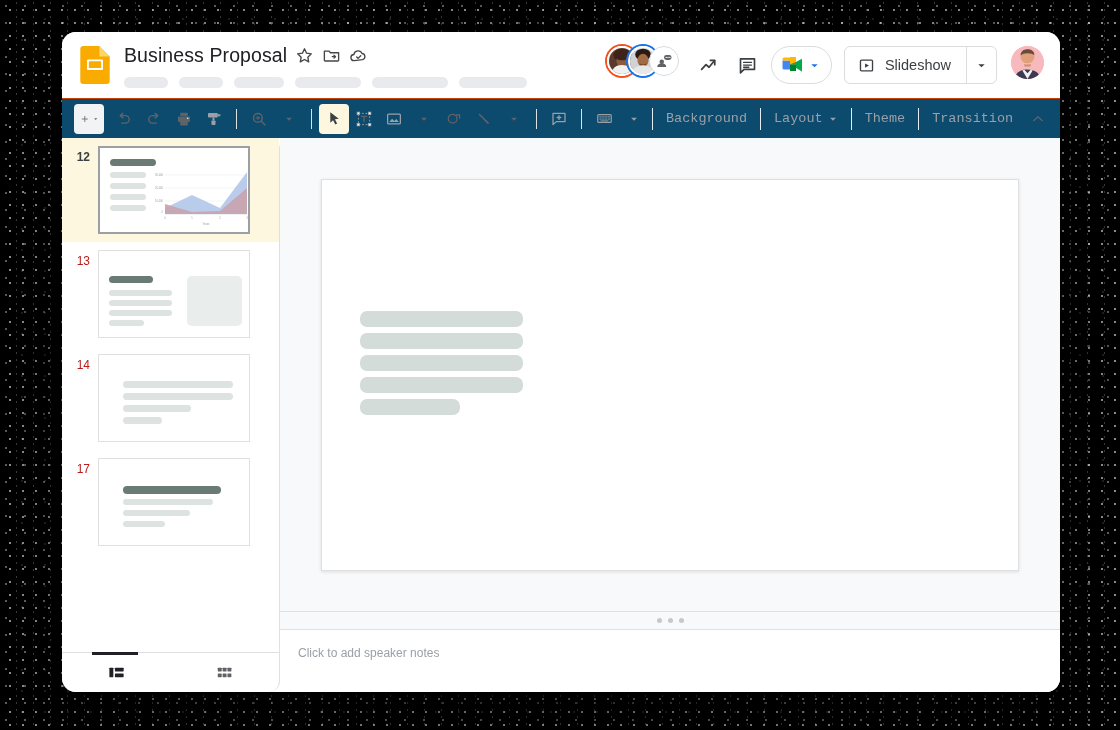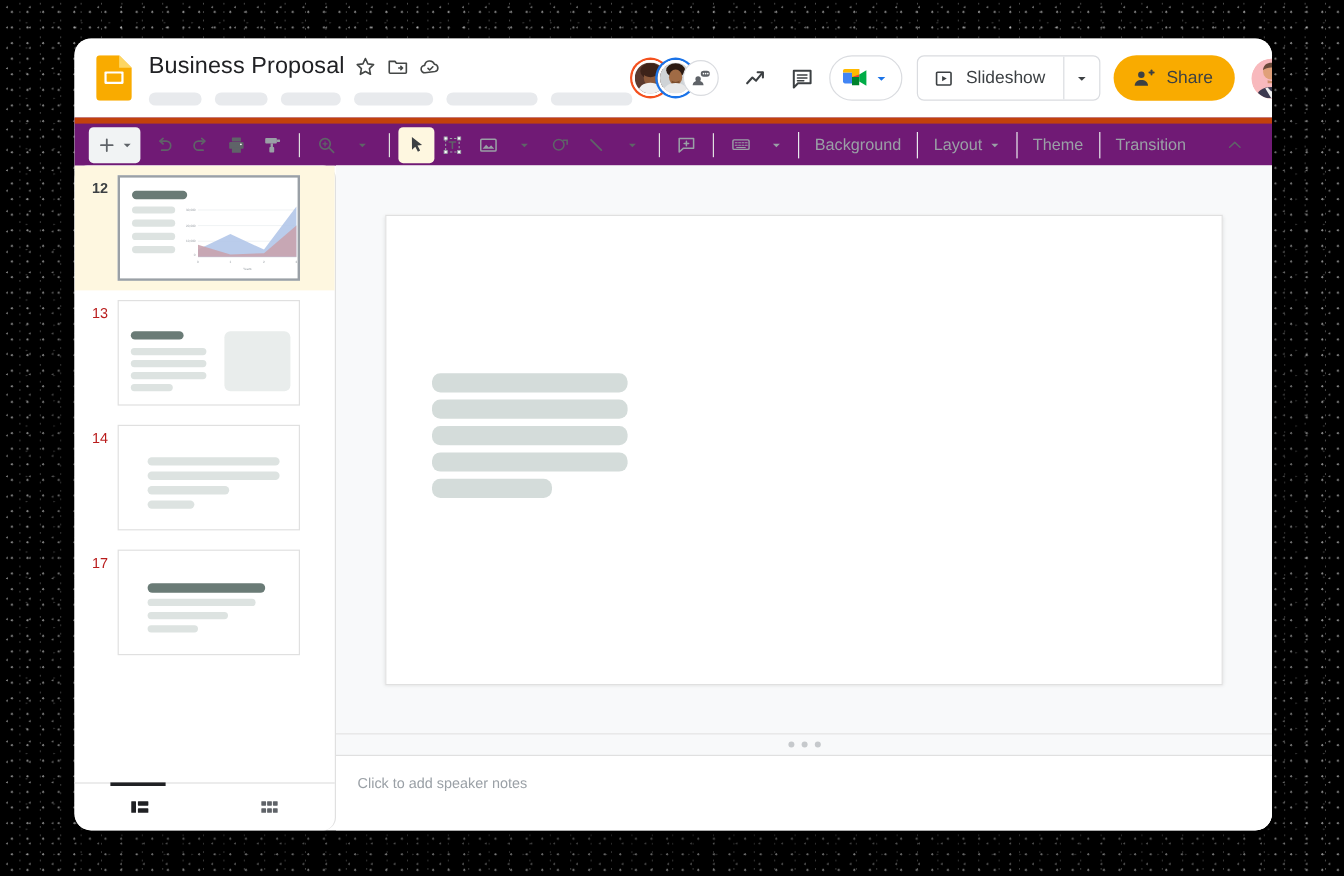--- a/index.html
+++ b/index.html
@@ -59,21 +59,21 @@
   .title-row { display: flex; align-items: center; gap: 8px; height: 26px; }
   .doc-title {
     font-size: 19.5px; color: #202124; font-weight: 400;
     letter-spacing: .1px; white-space: nowrap;
   }
   .title-icon { width: 19px; height: 19px; color: #444746; flex: none; display:block; }
   .menu-row { display: flex; align-items: center; gap: 11px; margin-top: 9px; height: 11px; }
   .menu-ph { height: 11px; border-radius: 6px; background: #e8eaed; }
 
   .tb-spacer { flex: 1; }
-  .tb-right { display: flex; align-items: center; gap: 0px; }
+  .tb-right { display: flex; align-items: flex-start; gap: 0px; }
 
   .collab { display: flex; align-items: center; margin-right: 12px; }
   .collab .av {
     width: 30px; height: 30px; border-radius: 50%;
     border: 2px solid #fff; overflow: hidden; position: relative;
   }
   .collab .av:nth-child(2) { margin-left: -9px; }
   .collab .av:nth-child(3) { margin-left: -9px; }
   .ring-orange { box-shadow: 0 0 0 2px #f4511e; }
   .ring-blue   { box-shadow: 0 0 0 2px #1a73e8; }
@@ -122,23 +122,24 @@
     width: 33px; height: 33px; border-radius: 50%;
     margin-left: 14px; overflow: hidden; cursor: pointer;
     background: #f7b6b6;
   }
 
   
   .toolbar {
     height: 40px;
     display: flex; align-items: center;
     padding: 0 16px 0 12px;
-    border-top: 5px solid #c2410c;
-    background: #701a75;
+    border-top: 1px solid #c2410c;
+    background: #0c4a6e;
     color: #5f6368;
+    font-family: Liberation Mono, monospace;
   }
   .tool {
     height: 30px; min-width: 30px;
     display: flex; align-items: center; justify-content: center;
     border-radius: 4px; cursor: pointer; color: #5f6368;
     padding: 0 3px;
   }
   .tool.active { background: #fef7e0; }
   .tool.newslide { background: #f1f3f4; padding: 0 6px; gap:3px; }
   .tsep { width: 1px; height: 20px; background: #e0e0e0; margin: 0 7px; flex: none; }
@@ -345,29 +346,20 @@
           </svg>
           <span>Slideshow</span>
         </div>
         <div class="slideshow-caret">
           <svg width="11" height="11" viewBox="0 0 12 12">
             <path d="M2.5 4.5l3.5 3.5 3.5-3.5z" fill="#3c4043"></path>
           </svg>
         </div>
       </div>
 
-      <button class="share-btn">
-        <svg width="19" height="19" viewBox="0 0 24 24" fill="#3c4043">
-          <circle cx="9" cy="8" r="3.4"></circle>
-          <path d="M2 19.5c0-3.9 3.2-6 7-6s7 2.1 7 6z"></path>
-          <rect x="16.5" y="4.5" width="6.5" height="2" rx="1"></rect>
-          <rect x="18.7" y="2.3" width="2" height="6.4" rx="1"></rect>
-        </svg>
-        <span>Share</span>
-      </button>
 
       <div class="me-avatar">
         <svg viewBox="0 0 40 40" width="33" height="33">
           <circle cx="20" cy="20" r="20" fill="#f8b9bd"></circle>
           <ellipse cx="20" cy="13" rx="8.4" ry="8" fill="#e0a07a"></ellipse>
           <path d="M11.6 11.5c0-5 4-7.5 8.4-7.5s8.4 2.3 8.4 7c-1.6-1.3-4-2.3-8.4-2.3-3.4 0-6.4.8-8.4 2.8z" fill="#6a4a3a"></path>
           <path d="M20 22.5c2.4 0 3.8-1 3.8-1v3.2h-7.6V21.5s1.4 1 3.8 1z" fill="#cf8f6c"></path>
           <path d="M5 40c0-7.5 6-11.6 15-11.6S35 32.5 35 40z" fill="#3c3a50"></path>
           <path d="M16.2 28.9L20 33l3.8-4.1 2.4.8L20 40l-6.2-10.3z" fill="#f0f0f0"></path>
         </svg>

